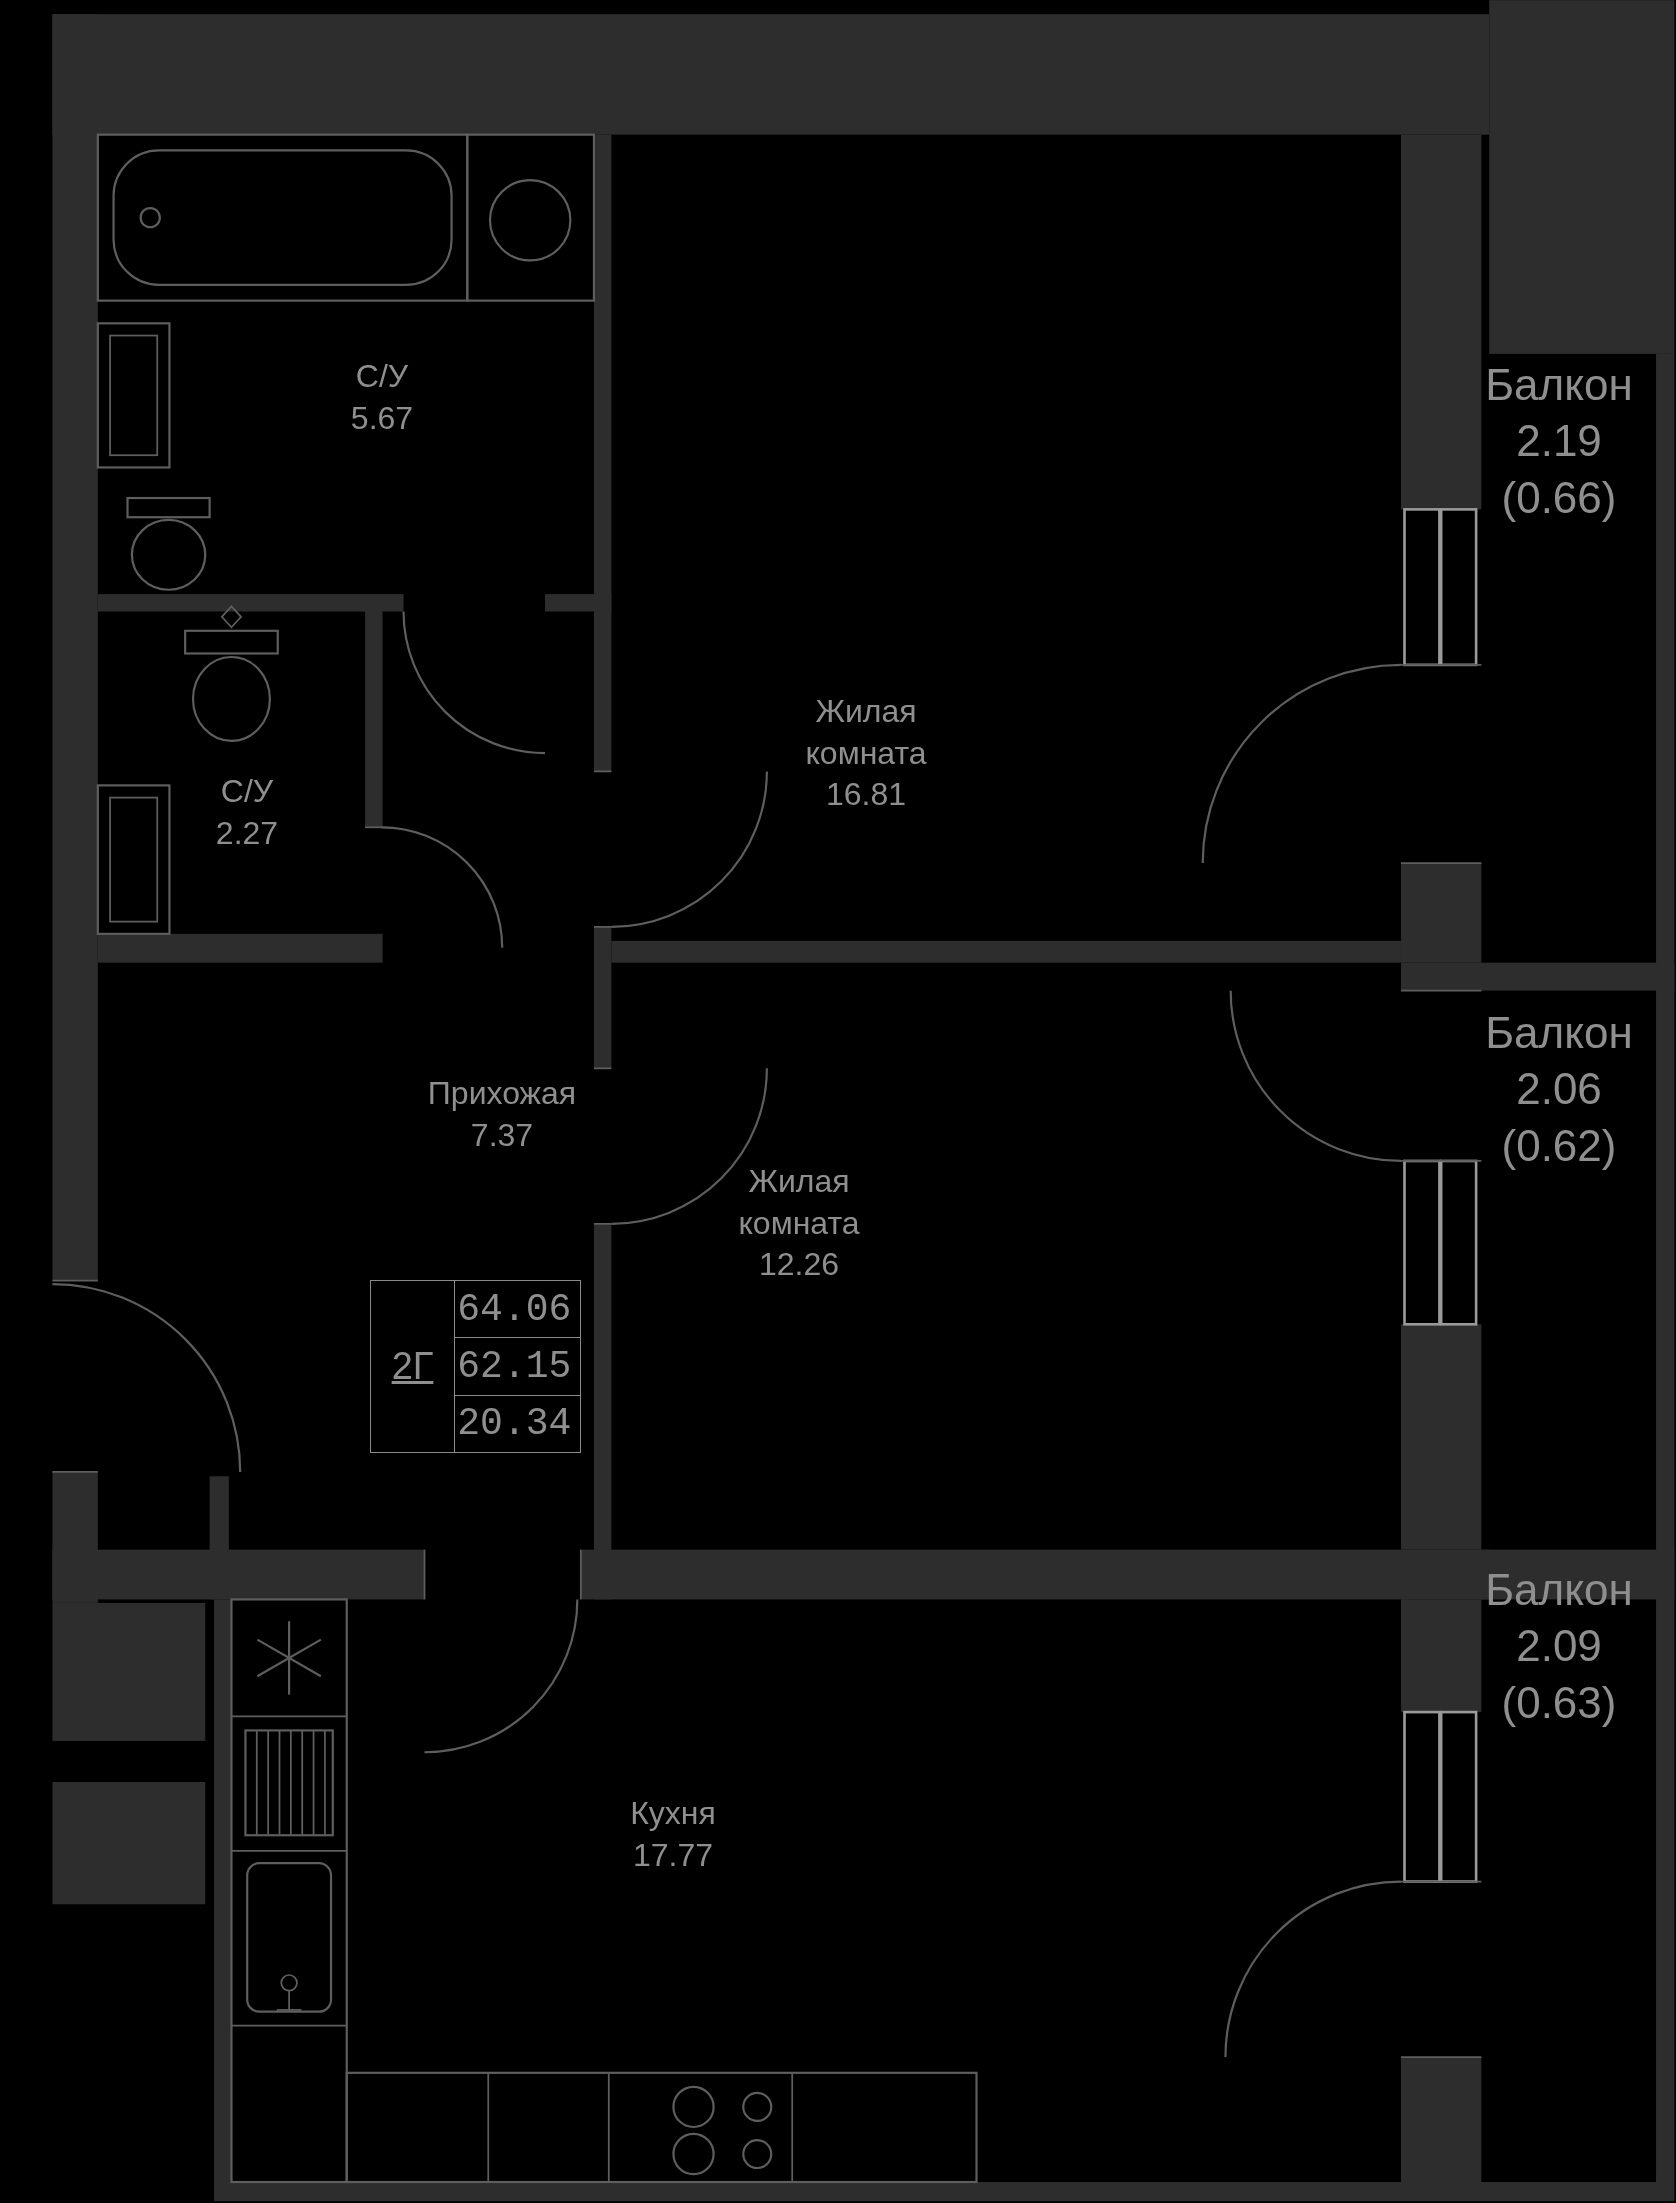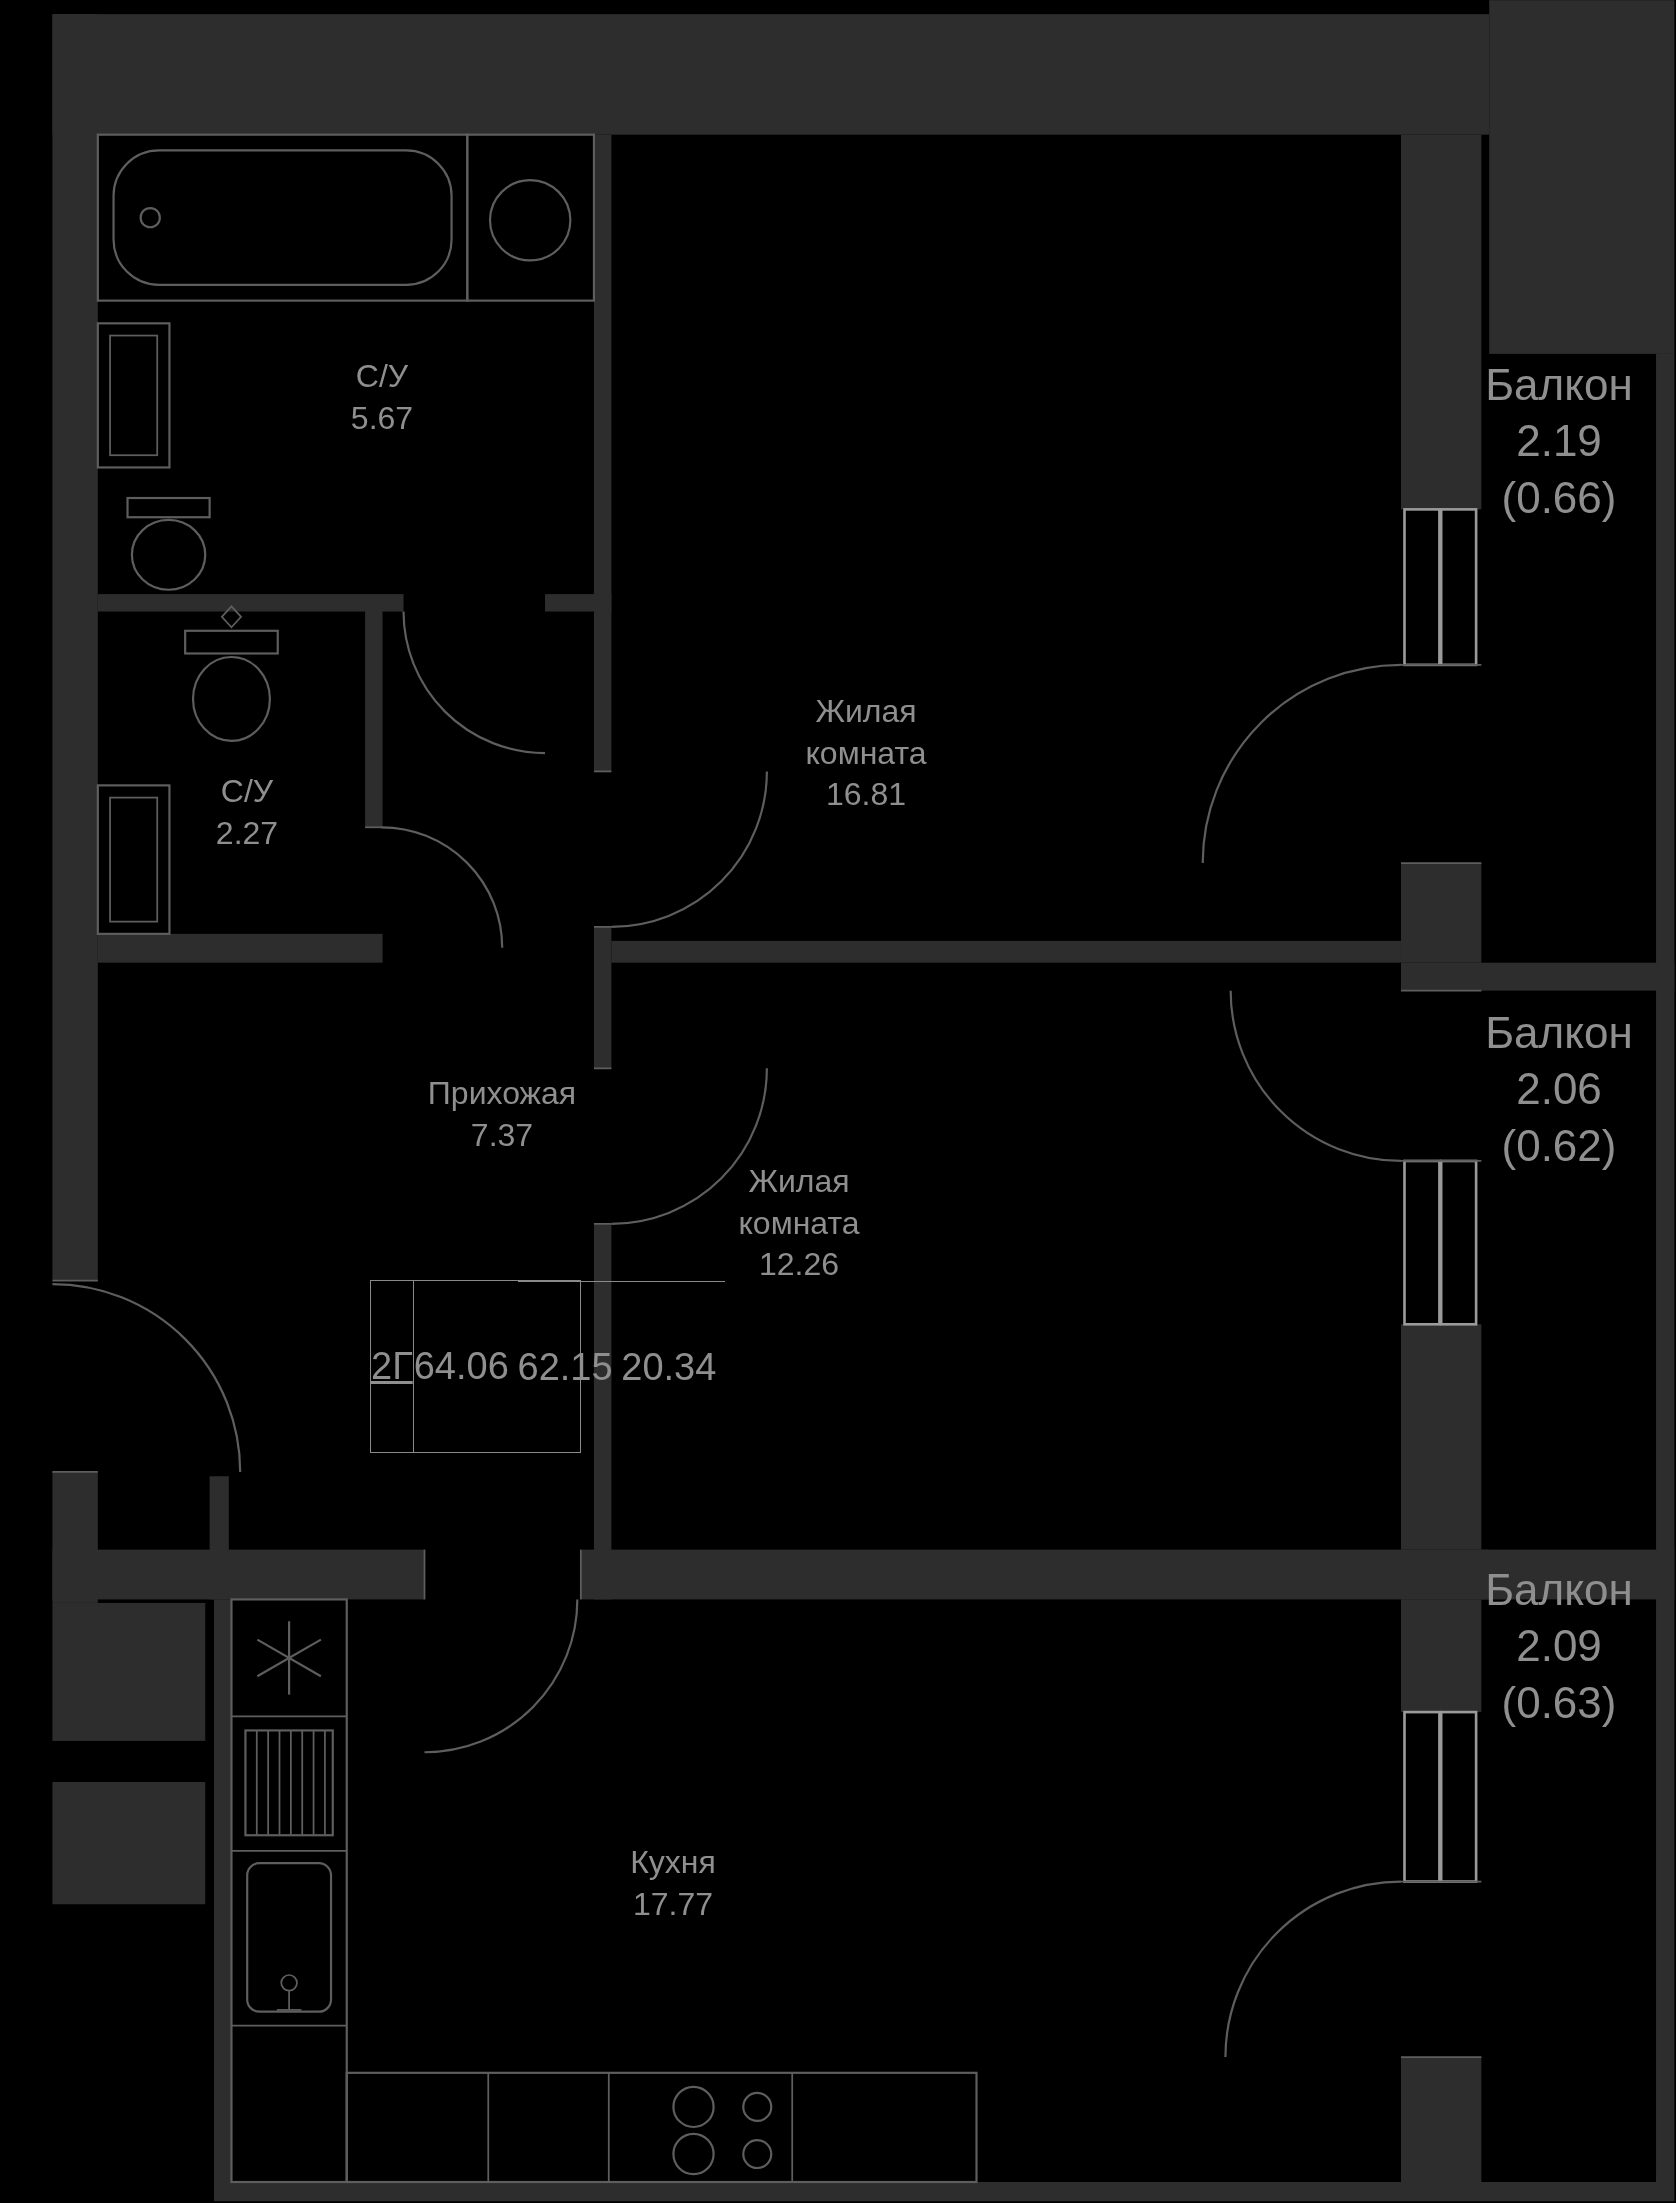--- a/index.html
+++ b/index.html
@@ -27,21 +27,21 @@
   .label.wrap{width:201px;}
   .label.balcony{font-size:44px;line-height:1.28;}
   .info-box{
     position:absolute;left:370px;top:1280px;width:211px;height:173px;
     border:1.7px solid var(--box,#8a8a8a);display:flex;color:var(--text,#8f8f8f);
   }
   .info-type{
     width:84px;display:flex;align-items:center;justify-content:center;
     font-size:38px;border-right:1.7px solid var(--box,#8a8a8a);text-decoration:underline;
   }
-  .info-vals{flex:1;display:flex;flex-direction:row;}
+  .info-vals{flex:1;display:flex;flex-direction:column;font-family:Liberation Mono, monospace;}
   .info-vals .val{
     flex:1;display:flex;align-items:center;justify-content:flex-end;
     padding-right:8.7px;font-size:38px;
   }
   .info-vals .val + .val{border-top:1.7px solid var(--box,#8a8a8a);}
   .logo{
     position:absolute;left:54px;top:2110px;display:flex;align-items:center;gap:17.5px;
     color:var(--logo,#ededed);
   }
   .logo-text{font-size:49px;font-weight:bold;letter-spacing:0.9px;}
@@ -216,21 +216,21 @@
   <div class="label" style="left:502px;top:1115px;">
     <div>Прихожая</div>
     <div>7.37</div>
   </div>
 
   <div class="label wrap" style="left:799px;top:1223px;">
     <div>Жилая комната</div>
     <div>12.26</div>
   </div>
 
-  <div class="label" style="left:673px;top:1884px;">
+  <div class="label" style="left:673px;top:1835px;">
     <div>Кухня</div>
     <div>17.77</div>
   </div>
 
   <div class="label balcony" style="left:1559px;top:441px;">
     <div>Балкон</div>
     <div>2.19</div>
     <div>(0.66)</div>
   </div>
 

